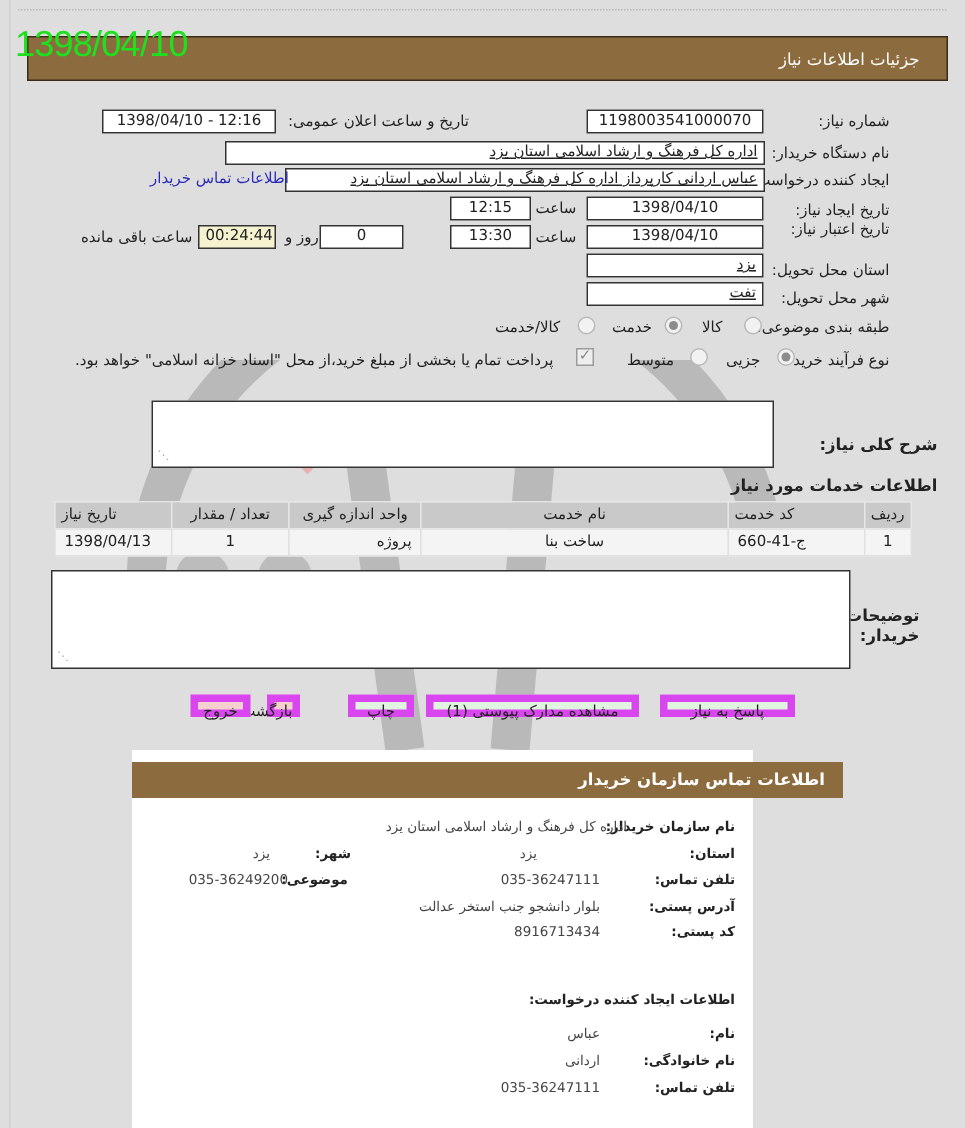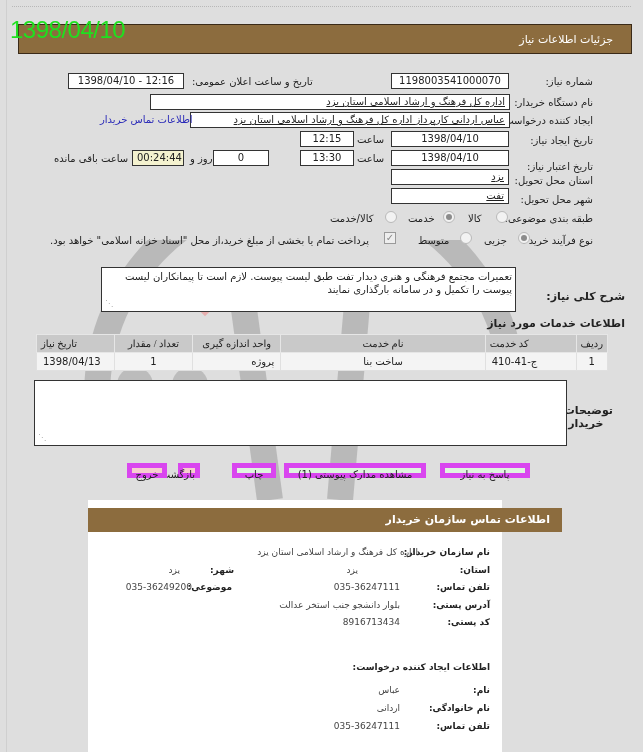--- a/index.html
+++ b/index.html
@@ -46,21 +46,21 @@
   }
   .section-title { font-weight: bold; font-size: 11px; direction: rtl; white-space: nowrap; }
   .textarea {
     background: #fff; border: 1px solid #333; direction: rtl; text-align: right;
     font-size: 10px; line-height: 13px; padding: 2px 3px;
   }
   .grip { left: 3px; bottom: 1px; color: #aaa; font-size: 8px; }
   table.items { border-collapse: collapse; font-size: 10px; direction: rtl; }
   table.items th {
     background: #c9c9c9; color: #222; font-weight: normal; height: 18px;
-    border: 1px solid #e6e6e6; padding: 0 4px; font-family: Liberation Serif, serif;
+    border: 1px solid #e6e6e6; padding: 0 4px;
   }
   table.items td {
     background: #f4f4f4; height: 18px; border: 1px solid #e0e0e0; padding: 0 6px;
   }
   .btn {
     height: 15px; border: 5px solid #d946ef; font-size: 10px; line-height: 13px;
     text-align: center; white-space: nowrap; direction: rtl; cursor: pointer;
   }
   .btn.green { background: #dff5df; }
   .btn.red { background: #f6cfcf; }
@@ -109,21 +109,21 @@
 
 <span class="abs lbl" style="right:50px;top:115px">ایجاد کننده درخواست:</span>
 <div class="abs box rtl" style="left:190px;top:112px;width:320px">عباس اردانی کارپرداز اداره کل فرهنگ و ارشاد اسلامی استان یزد</div>
 <span class="abs link" style="left:100px;top:114px">اطلاعات تماس خریدار</span>
 
 <span class="abs lbl" style="right:50px;top:135px">تاریخ ایجاد نیاز:</span>
 <div class="abs box center" style="left:391px;top:131px;width:118px">1398/04/10</div>
 <span class="abs lbl" style="left:357px;top:134px">ساعت</span>
 <div class="abs box center" style="left:300px;top:131px;width:54px">12:15</div>
 
-<span class="abs lbl" style="right:50px;top:161px">تاریخ اعتبار نیاز:</span>
+<span class="abs lbl" style="right:50px;top:148px">تاریخ اعتبار نیاز:</span>
 <div class="abs box center" style="left:391px;top:150px;width:118px">1398/04/10</div>
 <span class="abs lbl" style="left:357px;top:153px">ساعت</span>
 <div class="abs box center" style="left:300px;top:150px;width:54px">13:30</div>
 <div class="abs box center" style="left:213px;top:150px;width:56px">0</div>
 <span class="abs lbl" style="left:190px;top:153px">روز و</span>
 <div class="abs box center yellow" style="left:132px;top:150px;width:52px">00:24:44</div>
 <span class="abs lbl" style="left:54px;top:153px">ساعت باقی مانده</span>
 
 <span class="abs lbl" style="right:50px;top:175px">استان محل تحویل:</span>
 <div class="abs box rtl" style="left:391px;top:169px;width:118px">یزد</div>
@@ -141,51 +141,50 @@
 <span class="abs lbl" style="right:50px;top:235px">نوع فرآیند خرید :</span>
 <div class="abs radio on" style="left:518px;top:232px"></div>
 <span class="abs lbl" style="left:484px;top:235px">جزیی</span>
 <div class="abs radio" style="left:460px;top:232px"></div>
 <span class="abs lbl" style="left:418px;top:235px">متوسط</span>
 <div class="abs check" style="left:384px;top:232px">✓</div>
 <span class="abs lbl" style="left:50px;top:235px">پرداخت تمام یا بخشی از مبلغ خرید،از محل "اسناد خزانه اسلامی" خواهد بود.</span>
 
 <span class="abs section-title" style="right:18px;top:290px">شرح کلی نیاز:</span>
 <div class="abs textarea" style="left:101px;top:267px;width:415px;height:45px">
-  <span>تعمیرات مجتمع فرهنگی و هنری دیدار تفت طبق لیست پیوست. لازم است تا پیمانکاران لیست پیوست را تکمیل و در سامانه بارگذاری نمایند</span>
   <span class="abs grip">⋰</span>
 </div>
 
 <span class="abs section-title" style="right:18px;top:317px">اطلاعات خدمات مورد نیاز</span>
 <div class="abs" style="left:36px;top:334px;width:572px">
   <table class="items" style="width:572px">
     <thead>
       <tr>
         <th style="width:22px">ردیف</th>
         <th style="width:92px;text-align:left">کد خدمت</th>
         <th style="width:210px">نام خدمت</th>
         <th style="width:90px">واحد اندازه گیری</th>
         <th style="width:80px">تعداد / مقدار</th>
         <th style="width:78px;text-align:left">تاریخ نیاز</th>
       </tr>
     </thead>
     <tbody>
       <tr>
         <td style="text-align:center">1</td>
-        <td style="text-align:left">ج-41-410</td>
+        <td style="text-align:left">ج-41-660</td>
         <td style="text-align:center">ساخت بنا</td>
         <td style="text-align:right">پروژه</td>
         <td style="text-align:center">1</td>
         <td style="text-align:left">1398/04/13</td>
       </tr>
     </tbody>
   </table>
 </div>
 
-<div class="abs section-title" style="right:30px;top:404px;line-height:13px;text-align:left">
+<div class="abs section-title" style="right:30px;top:404px;line-height:13px;text-align:right">
   <div>توضیحات</div>
   <div>خریدار:</div>
 </div>
 <div class="abs textarea" style="left:34px;top:380px;width:533px;height:66px">
   <span></span>
   <span class="abs grip">⋰</span>
 </div>
 
 <div class="abs btn green" style="left:440px;top:463px;width:90px">پاسخ به نیاز</div>
 <div class="abs btn green" style="left:284px;top:463px;width:142px">مشاهده مدارک پیوستی (1)</div>

